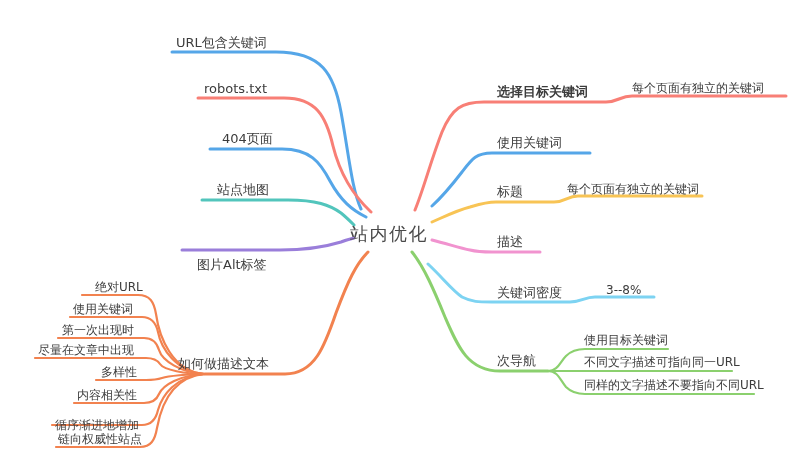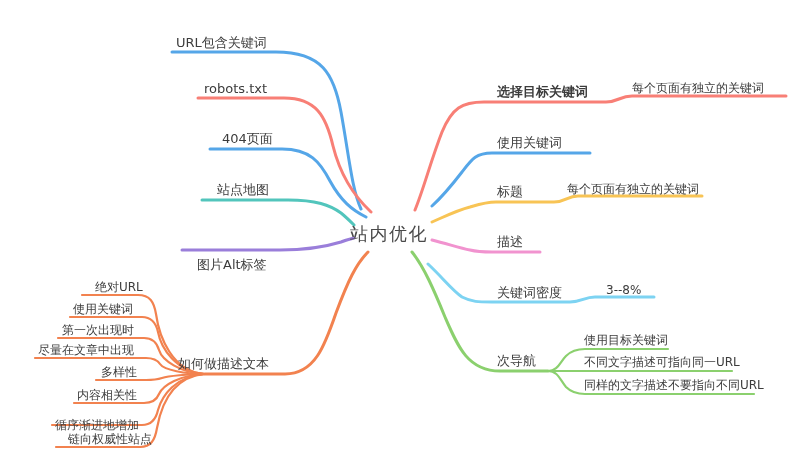--- a/index.html
+++ b/index.html
@@ -74,21 +74,21 @@
   <div class="lbl" style="left:197px;top:232px;margin-top:25px;">图片Alt标签</div>
   <div class="lbl" style="left:178px;top:356px;">如何做描述文本</div>
 
   <div class="lbl small" style="left:95px;top:280px;">绝对URL</div>
   <div class="lbl small" style="left:73px;top:302px;">使用关键词</div>
   <div class="lbl small" style="left:62px;top:323px;">第一次出现时</div>
   <div class="lbl small" style="left:38px;top:343px;">尽量在文章中出现</div>
   <div class="lbl small" style="left:101px;top:365px;">多样性</div>
   <div class="lbl small" style="left:77px;top:388px;">内容相关性</div>
   <div class="lbl small" style="left:55px;top:410px;margin-top:8px;">循序渐进地增加</div>
-  <div class="lbl small" style="left:68px;top:432px;">链向权威性站点</div>
+  <div class="lbl small" style="left:58px;top:432px;">链向权威性站点</div>
 
   <div class="lbl" style="left:497px;top:84px;font-weight:bold;">选择目标关键词</div>
   <div class="lbl small" style="left:632px;top:81px;">每个页面有独立的关键词</div>
 
   <div class="lbl" style="left:497px;top:135px;">使用关键词</div>
 
   <div class="lbl" style="left:497px;top:184px;">标题</div>
   <div class="lbl small" style="left:567px;top:182px;">每个页面有独立的关键词</div>
 
   <div class="lbl" style="left:497px;top:234px;">描述</div>

